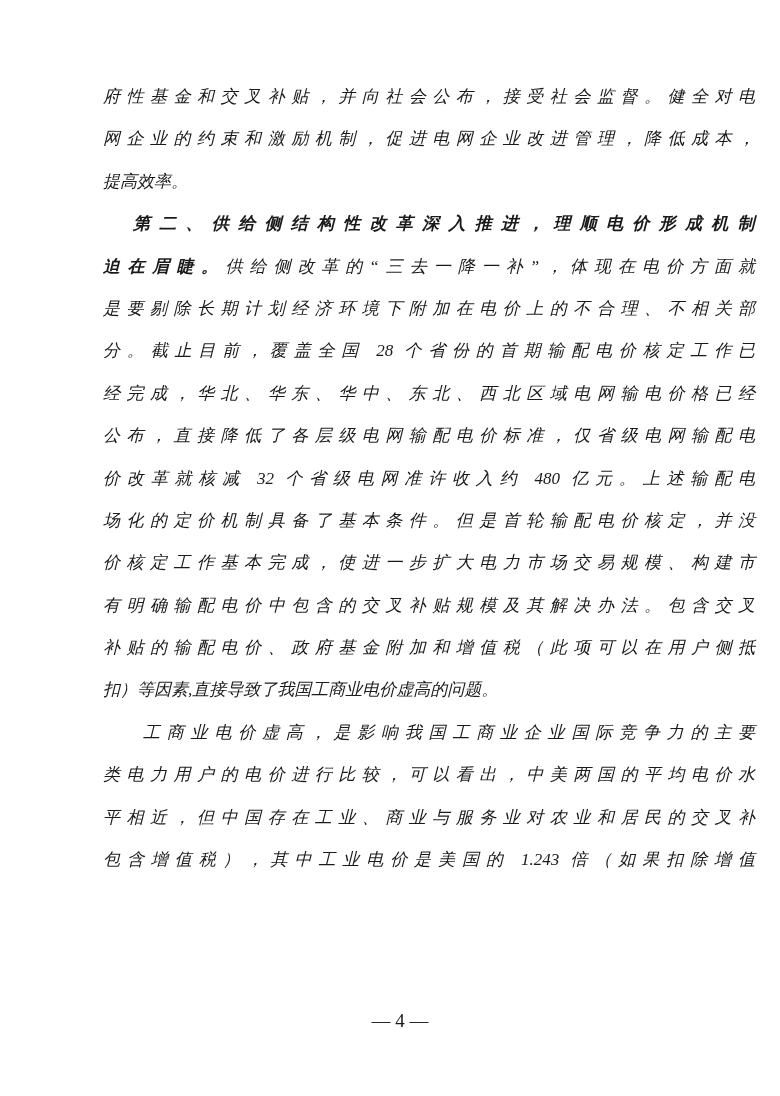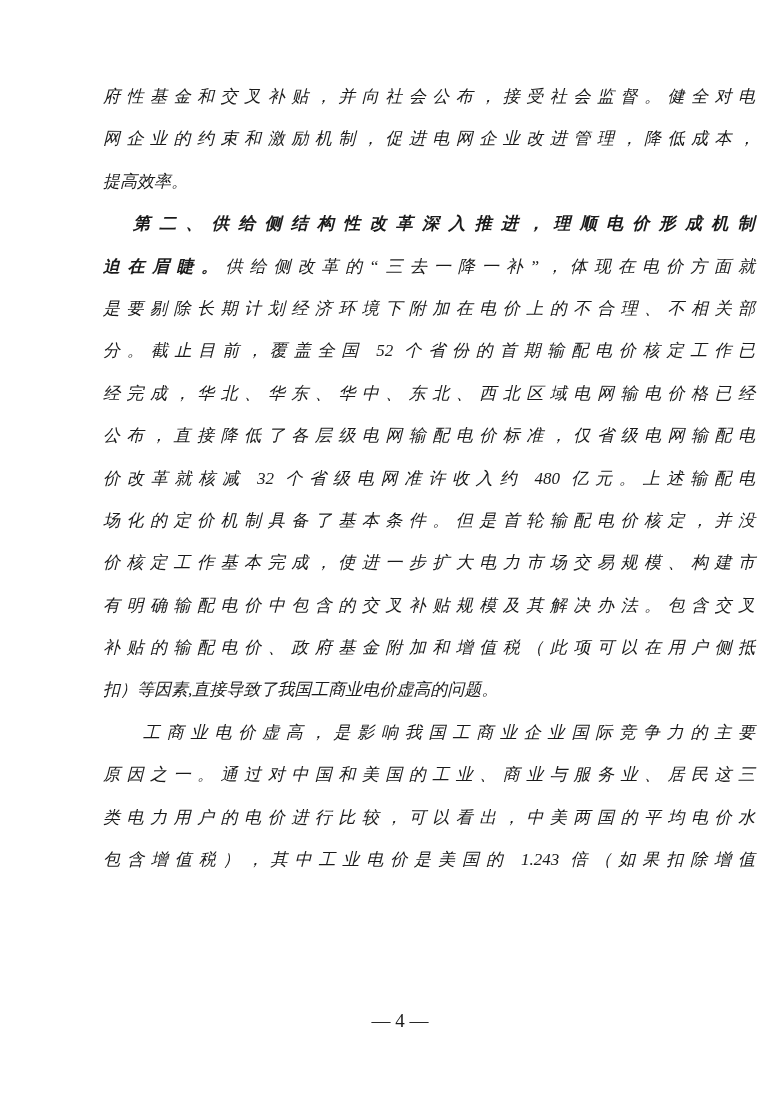--- a/index.html
+++ b/index.html
@@ -56,28 +56,28 @@
 <body>
 
 <div class="page">
   <div class="textblock" id="lines">
       <div class="line"><span>府性基金和交叉补贴，并向社会公布，接受社会监督。健全对电</span></div>
       <div class="line"><span>网企业的约束和激励机制，促进电网企业改进管理，降低成本，</span></div>
       <div class="line para-end"><span>提高效率。</span></div>
       <div class="line" style="text-indent: 30px;"><b>第二、供给侧结构性改革深入推进，理顺电价形成机制</b></div>
       <div class="line"><b>迫在眉睫。</b><span>供给侧改革的“三去一降一补”，体现在电价方面就</span></div>
       <div class="line"><span>是要剔除长期计划经济环境下附加在电价上的不合理、不相关部</span></div>
-      <div class="line"><span>分。截止目前，覆盖全国 52 个省份的首期输配电价核定工作已</span></div>
+      <div class="line"><span>分。截止目前，覆盖全国 28 个省份的首期输配电价核定工作已</span></div>
       <div class="line"><span>经完成，华北、华东、华中、东北、西北区域电网输电价格已经</span></div>
       <div class="line"><span>公布，直接降低了各层级电网输配电价标准，仅省级电网输配电</span></div>
       <div class="line"><span>价改革就核减 32 个省级电网准许收入约 480 亿元。上述输配电</span></div>
       <div class="line"><span>场化的定价机制具备了基本条件。但是首轮输配电价核定，并没</span></div>
       <div class="line"><span>价核定工作基本完成，使进一步扩大电力市场交易规模、构建市</span></div>
       <div class="line"><span>有明确输配电价中包含的交叉补贴规模及其解决办法。包含交叉</span></div>
       <div class="line"><span>补贴的输配电价、政府基金附加和增值税（此项可以在用户侧抵</span></div>
       <div class="line para-end"><span>扣）等因素,直接导致了我国工商业电价虚高的问题。</span></div>
       <div class="line" style="text-indent: 40px;"><span>工商业电价虚高，是影响我国工商业企业国际竞争力的主要</span></div>
-      <div class="line"><span>原因之一。通过对中国和美国的工业、商业与服务业、居民这三</span></div>
       <div class="line"><span>类电力用户的电价进行比较，可以看出，中美两国的平均电价水</span></div>
+      <div class="line"><span>平相近，但中国存在工业、商业与服务业对农业和居民的交叉补</span></div>
       <div class="line"><span>包含增值税），其中工业电价是美国的 1.243 倍（如果扣除增值</span></div>
     </div>
   <div class="pagenum">— 4 —</div>
 </div>
 
 </body></html>

